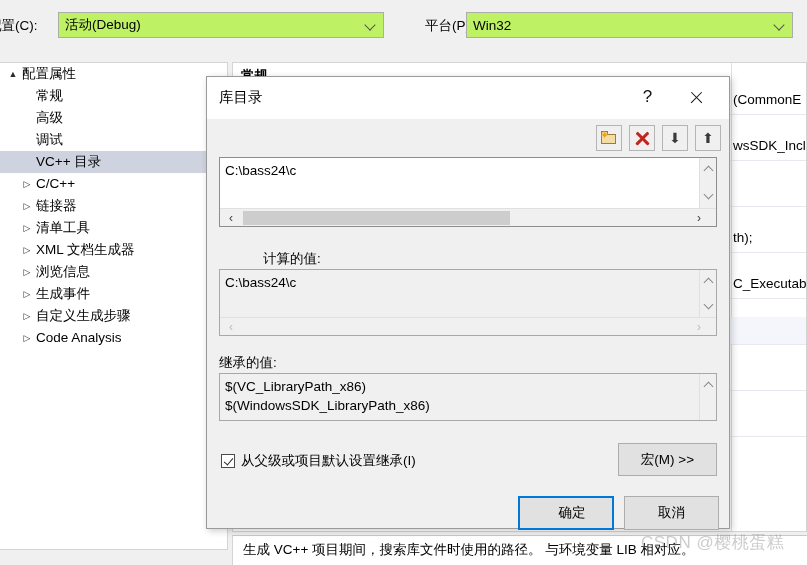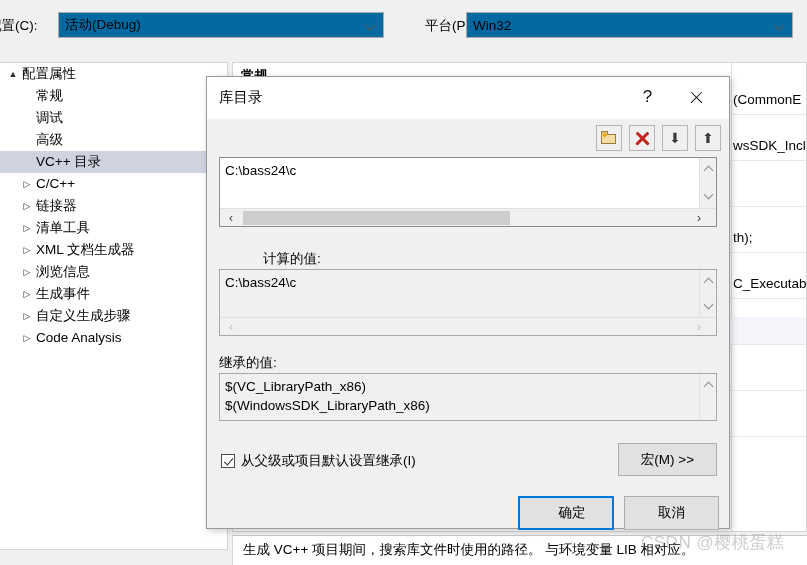--- a/index.html
+++ b/index.html
@@ -34,21 +34,21 @@
   }
   .cfg-label {
     position: absolute;
     font-size: 13.5px;
     color: #000;
     white-space: nowrap;
   }
   .cfg-combo {
     position: absolute;
     height: 26px;
-    background: #0369a1;
+    background: #bef264;
     border: 1px solid #acacac;
     box-sizing: border-box;
     display: flex;
     align-items: center;
     padding: 0 6px;
     font-size: 13.5px;
   }
   .cfg-combo .val { flex: 1; white-space: nowrap; overflow: hidden; }
   .chev {
     width: 12px; height: 12px;
@@ -441,26 +441,26 @@
         <span class="tree-label">配置属性</span>
       </div>
       <div class="tree-item">
         <span class="tw-spacer"></span>
         <span class="tw-spacer"></span>
         <span class="tree-label">常规</span>
       </div>
       <div class="tree-item">
         <span class="tw-spacer"></span>
         <span class="tw-spacer"></span>
+        <span class="tree-label">高级</span>
+      </div>
+      <div class="tree-item">
+        <span class="tw-spacer"></span>
+        <span class="tw-spacer"></span>
         <span class="tree-label">调试</span>
-      </div>
-      <div class="tree-item">
-        <span class="tw-spacer"></span>
-        <span class="tw-spacer"></span>
-        <span class="tree-label">高级</span>
       </div>
       <div class="tree-item selected">
         <span class="tw-spacer"></span>
         <span class="tw-spacer"></span>
         <span class="tree-label">VC++ 目录</span>
       </div>
       <div class="tree-item">
         <span class="tw-spacer"></span>
         <span class="tw-arrow">▷</span>
         <span class="tree-label">C/C++</span>

